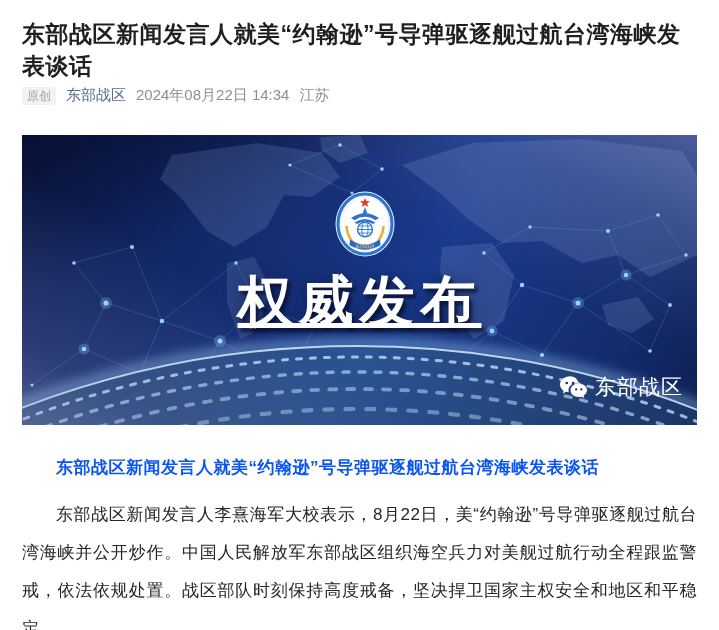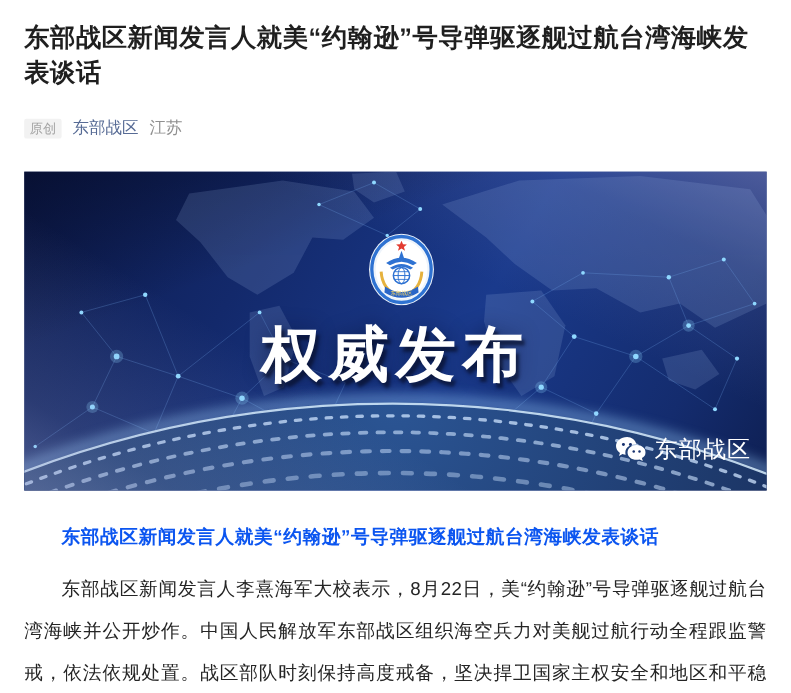--- a/index.html
+++ b/index.html
@@ -10,21 +10,21 @@
   }
   .page { width:719px; height:630px; padding:0 22px; background:#fff; }
 
   
   .title {
     padding-top:18px;
     font-size:23px; line-height:32px; font-weight:700;
     color:#1f1f1f; letter-spacing:.5px;
   }
   .meta {
-    margin-top:25px; display:flex; align-items:center; gap:10px;
+    margin-top:4px; display:flex; align-items:center; gap:10px;
     font-size:15px; color:#8f8f8f; white-space:nowrap;
   }
   .badge {
     background:#f2f2f2; color:#a3a3a3; font-size:12px;
     padding:2px 5px; border-radius:2px; line-height:14px;
   }
   .account { color:#576b95; }
 
   
   .hero {
@@ -38,20 +38,21 @@
   .ov3 { background:linear-gradient(160deg, rgba(4,9,34,.6) 0%, transparent 30%); }
   .hero svg.layer { position:absolute; left:0; top:0; }
 
   .emblem { position:absolute; left:313px; top:56px; }
 
   .headline {
     position:absolute; left:0; right:0; top:130px;
     text-align:center; color:#fff;
     font-size:55px; font-weight:900; letter-spacing:6px;
     text-shadow:3px 4px 3px rgba(8,12,35,.65), 0 0 18px rgba(0,10,40,.45);
+    text-decoration:underline;
   }
   .watermark {
     position:absolute; right:14px; bottom:24px;
     display:flex; align-items:center; gap:8px;
     color:#fff; font-size:21px; letter-spacing:1px;
   }
 
   
   .subtitle {
     margin-top:32px;
@@ -67,20 +68,21 @@
 </head>
 <body>
 
 <div class="page">
 
   <h1 class="title">东部战区新闻发言人就美“约翰逊”号导弹驱逐舰过航台湾海峡发表谈话</h1>
 
   <div class="meta">
     <span class="badge">原创</span>
     <span class="account">东部战区</span>
+    <span>2024年08月22日 14:34</span>
     <span>江苏</span>
   </div>
 
   <div class="hero">
     <div class="ov ov3"></div>
     <div class="ov ov2"></div>
 
     <svg class="layer" width="675" height="290" viewBox="0 0 675 290">
       <g fill="#a8c2ec" opacity="0.16">
         <path d="M150 20 L235 8 L300 18 L318 42 L290 62 L262 60 L245 92 L212 112 L185 96 L160 64 L138 44 Z"></path>

